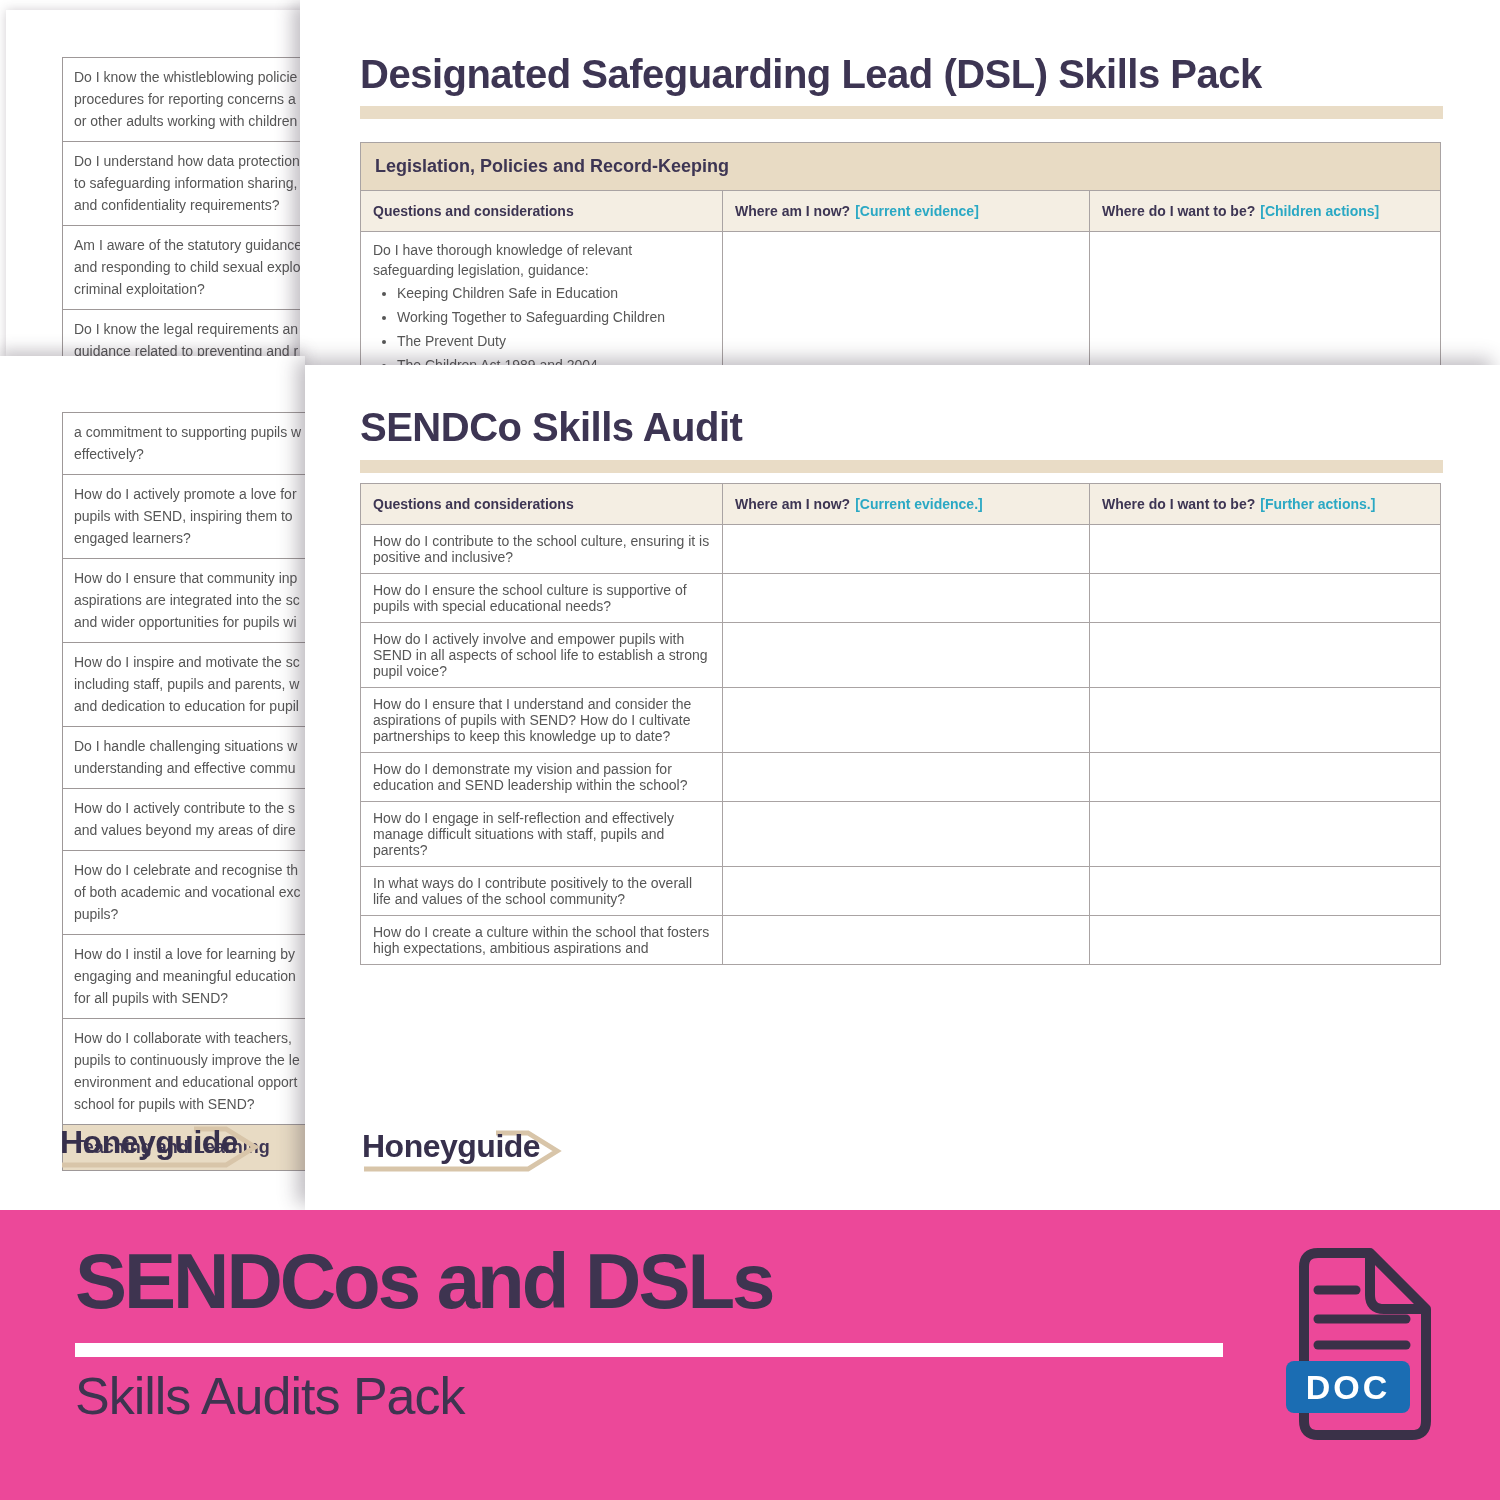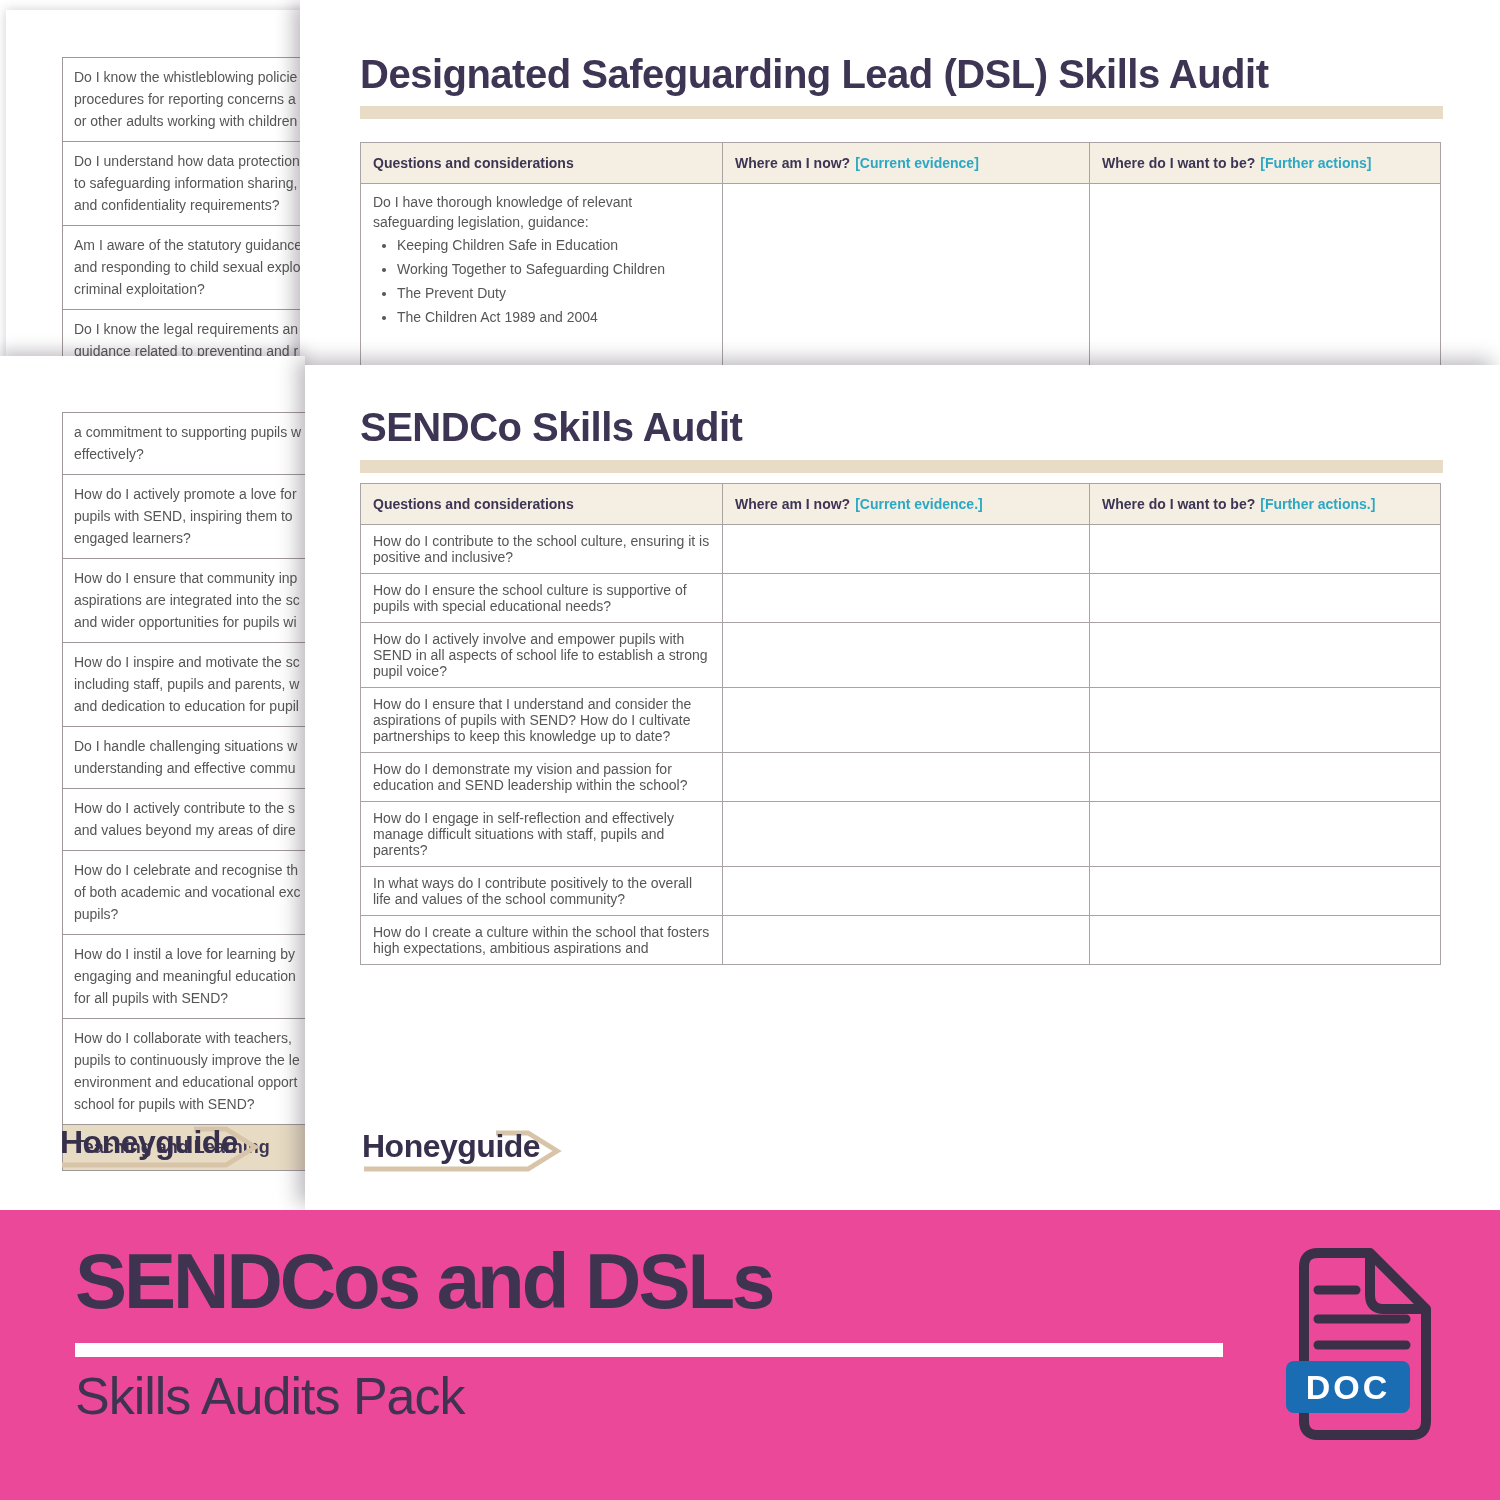--- a/index.html
+++ b/index.html
@@ -94,33 +94,36 @@
         <div>
 
         <div class="frag-line">Do I know the legal requirements an</div>
           <div class="frag-line">guidance related to preventing and r</div>
         </div>
       </div>
     </div>
 </div>
 
 <div class="page" id="page-b">
-  <div class="doc-title">Designated Safeguarding Lead (DSL) Skills Audit</div>
+  <div class="doc-title">Designated Safeguarding Lead (DSL) Skills Pack</div>
   <div class="title-bar"></div>
   <table class="audit">
     <colgroup>
         <col style="width:362px">
         <col style="width:367px">
         <col style="width:351px">
       </colgroup>
     <tbody>
+        <tr>
+      <td class="section-cell" colspan="3">Legislation, Policies and Record-Keeping</td>
+    </tr>
     <tr class="colhdr">
       <td>Questions and considerations</td>
       <td><span>Where am I now?</span><span class="hint">[Current evidence]</span></td>
-      <td><span>Where do I want to be?</span><span class="hint">[Further actions]</span></td>
+      <td><span>Where do I want to be?</span><span class="hint">[Children actions]</span></td>
     </tr>
     <tr>
       <td class="q-cell">
         <div>Do I have thorough knowledge of relevant safeguarding legislation, guidance:</div>
         <ul class="bullets">
 
         <li>Keeping Children Safe in Education</li>
               <li>Working Together to Safeguarding Children</li>
               <li>The Prevent Duty</li>
               <li>The Children Act 1989 and 2004</li>

